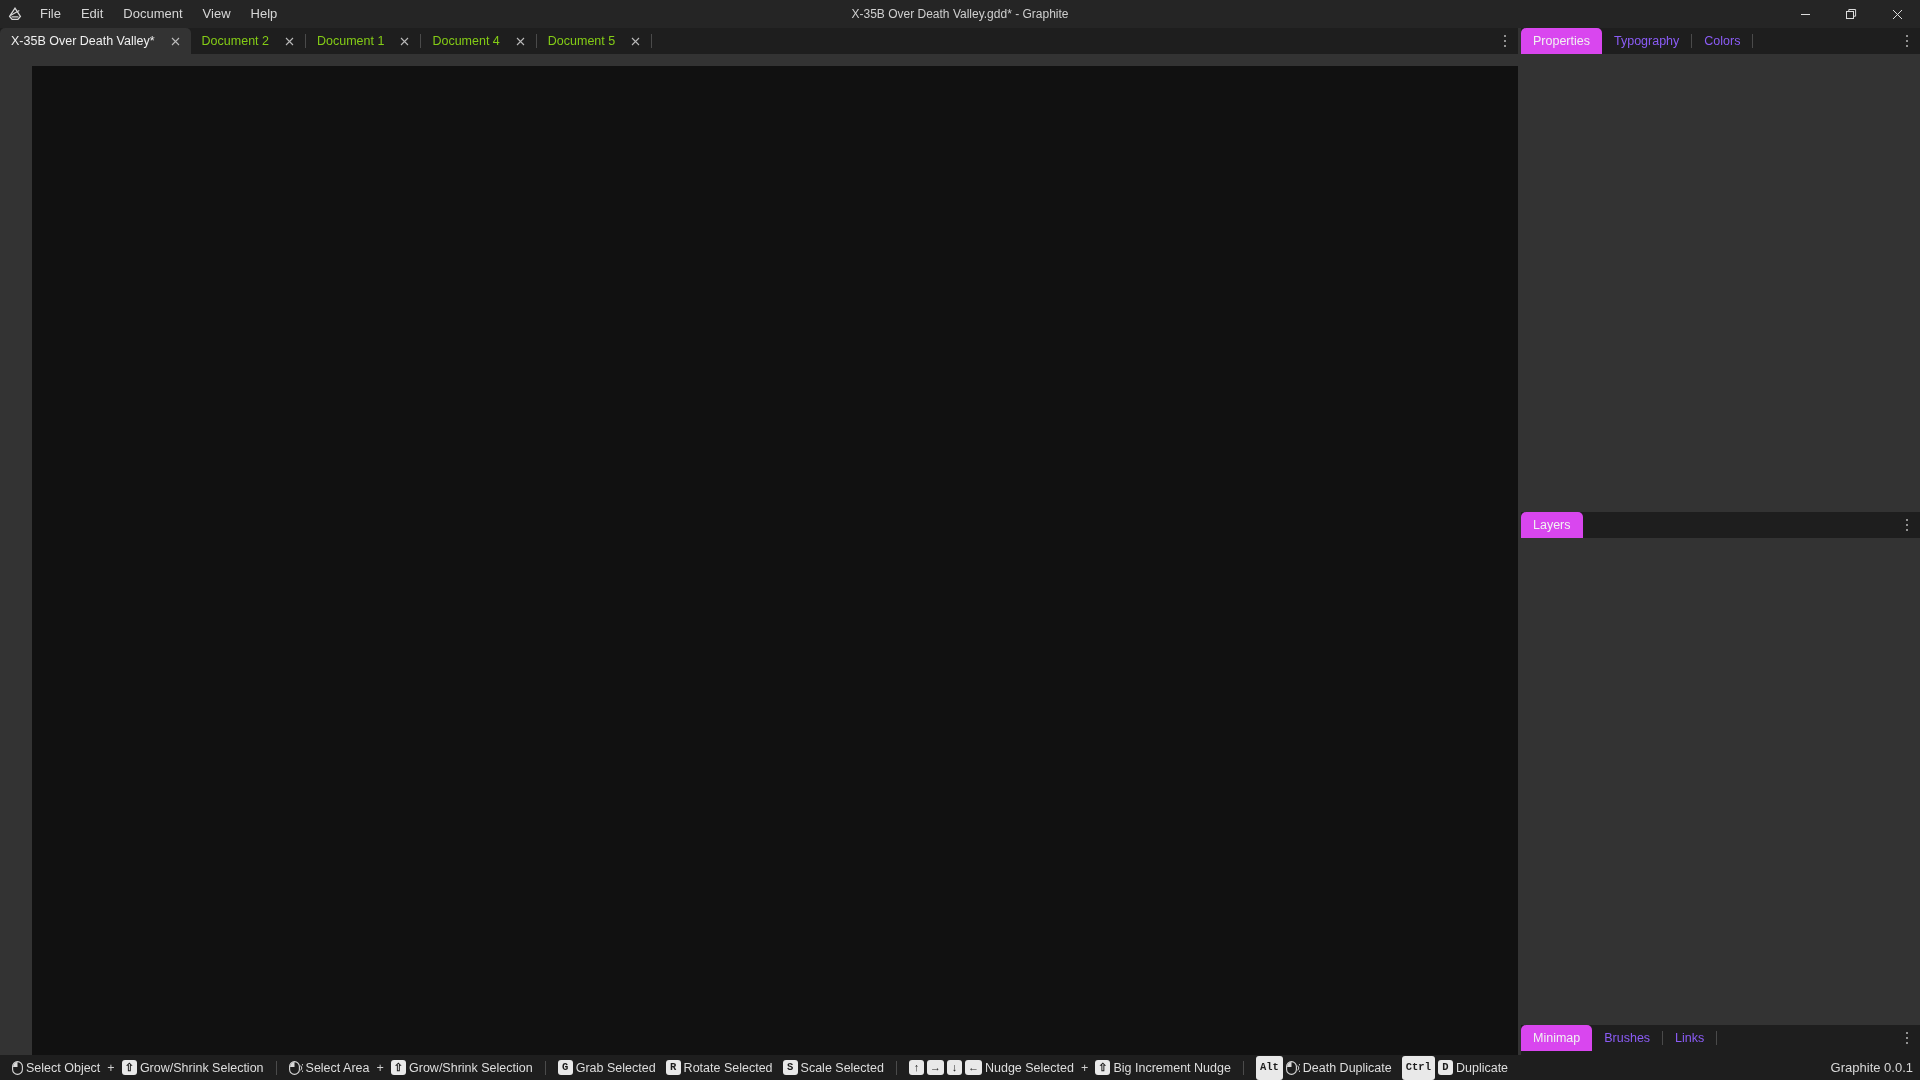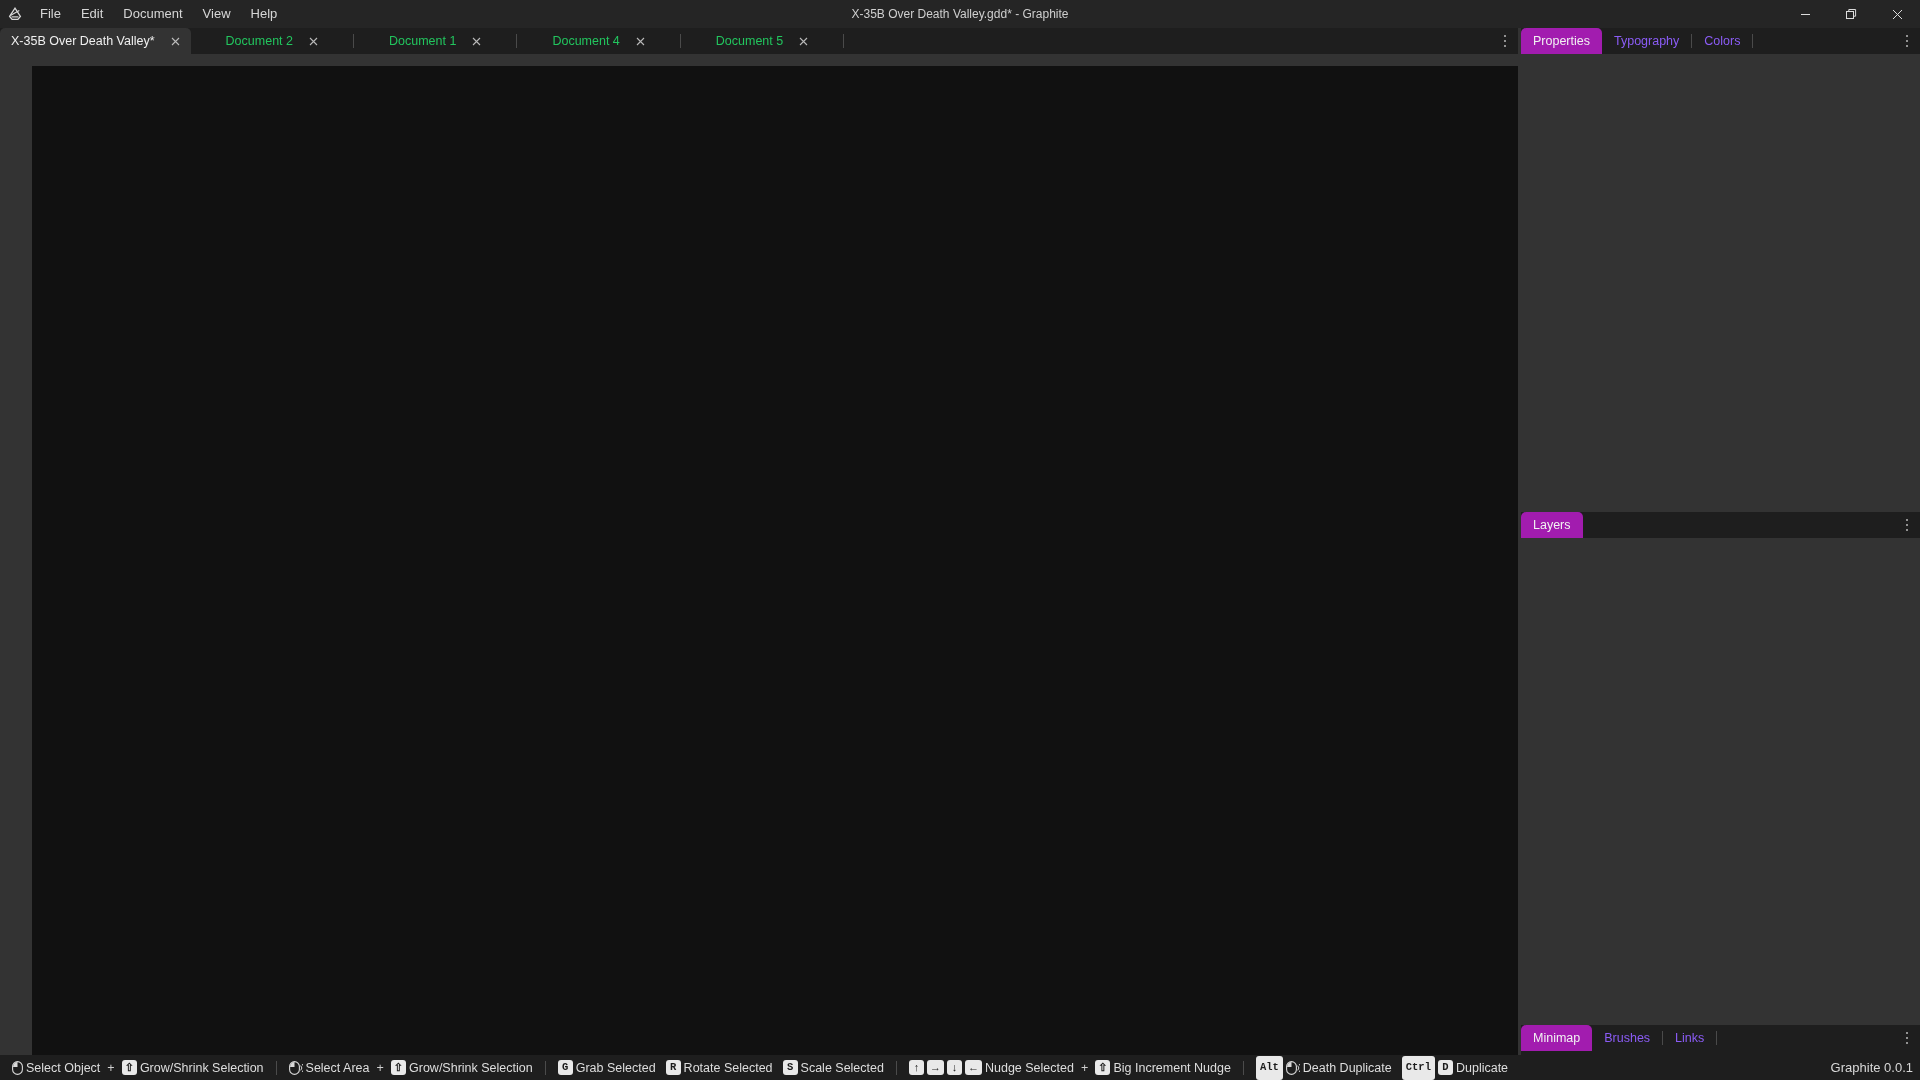--- a/index.html
+++ b/index.html
@@ -59,26 +59,26 @@
     flex:1 1 auto; min-width:0;
     display:flex; flex-direction:column;
     background:#1e1e1e;
   }
   .tabbar {
     height:26px; flex:0 0 26px;
     background:#1e1e1e;
     display:flex; align-items:flex-end;
     position:relative;
   }
-  .tabs { display:flex; align-items:flex-end; height:26px; flex:1 1 auto; min-width:0; overflow:hidden;gap:24px;}
+  .tabs { display:flex; align-items:flex-end; height:26px; flex:1 1 auto; min-width:0; overflow:hidden;}
   .tab {
     height:26px;
     display:flex; align-items:center;
     padding:0 9px 0 11px;
-    font-size:12.5px; color:#22c55e;
+    font-size:12.5px; color:#84cc16;
     position:relative;
     cursor:default;
     white-space:nowrap;
   }
   .tab.active {
     background:#333333;
     border-radius:5px 5px 0 0;
     color:#f0f0f0;
   }
   .tab .tab-label { margin-right:14px; }
@@ -124,21 +124,21 @@
     height:26px; flex:0 0 26px;
     display:flex; align-items:flex-end;
     background:#1e1e1e;
   }
   .ptabs { display:flex; align-items:flex-end; height:26px; flex:1 1 auto; min-width:0; }
   .ptab {
     height:26px; display:flex; align-items:center;
     padding:0 12px; font-size:12.5px; color:#8b5cf6;
     cursor:default; white-space:nowrap;
   }
-  .ptab.active { background:#a21caf; border-radius:5px 5px 0 0; color:#f2f2f2; }
+  .ptab.active { background:#d946ef; border-radius:5px 5px 0 0; color:#f2f2f2; }
   .ptab-sep { width:1px; height:14px; background:#4a4a4a; align-self:center; flex:0 0 1px; }
   .panel-menu {
     width:26px; height:26px; flex:0 0 26px;
     display:flex; align-items:center; justify-content:center; cursor:default;
   }
   .panel-body { flex:1 1 auto; background:#333333; min-height:0; }
 
   .panel-properties { flex:0 0 484px; }
   .panel-layers     { flex:1 1 auto; min-height:0; }
   .panel-minimap    { flex:0 0 30px; }

